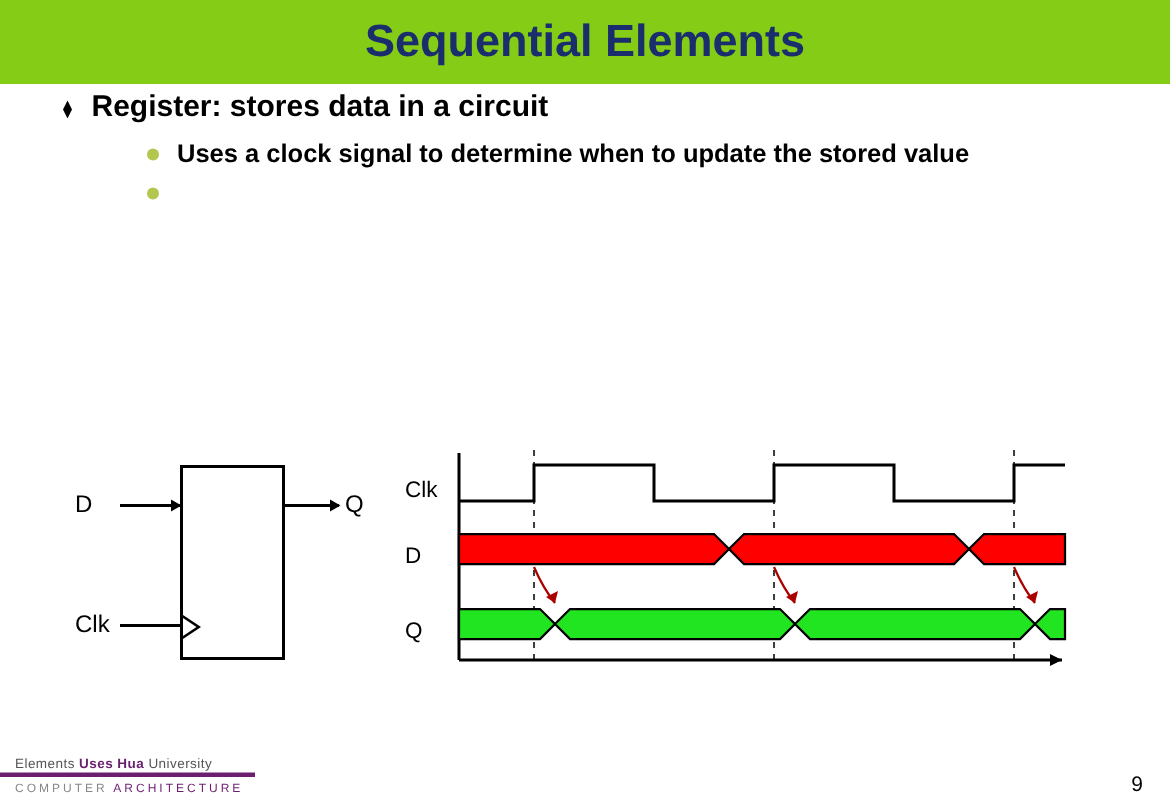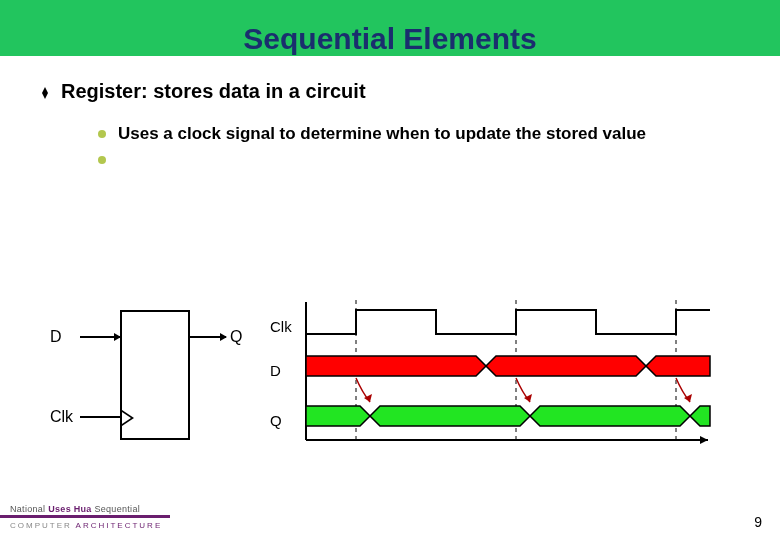--- a/index.html
+++ b/index.html
@@ -5,50 +5,50 @@
   * { margin: 0; padding: 0; box-sizing: border-box; }
   body {
     width: 780px;
     height: 540px;
     background: #fff;
     font-family: Arial, Helvetica, sans-serif;
     position: relative;
     overflow: hidden;
   }
   .title-bar {
-    background: #22c55e;
+    background: #84cc16;
     height: 56px;
     display: flex;
-    align-items: flex-end;
+    align-items: center;
     justify-content: center;
   }
   .title-bar h1 {
     font-family: "Comic Sans MS", cursive, sans-serif;
     color: #1a2e6e;
     font-size: 30px;
     font-weight: bold;
   }
   .content {
-    padding: 24px 40px 0 40px;
+    padding: 4px 40px 0 40px;
   }
   .bullet-row {
     display: flex;
     align-items: flex-start;
     margin-bottom: 6px;
   }
   .diamond {
     width: 9px; height: 18px; position: relative; margin-right: 12px; margin-top: 4px; flex-shrink:0;
   }
   .diamond::before {
     content:""; position:absolute; left:2px; top:3px; width:6px; height:12px;
     background:#000; transform: skewX(0deg);
     clip-path: polygon(50% 0, 100% 50%, 50% 100%, 0 50%);
   }
   .h2 { font-size: 20px; font-weight: bold; color:#000; }
-  .sub-list { margin-left: 58px; margin-top: 20px; }
+  .sub-list { margin-left: 58px; margin-top: 9px; }
   .sub-row { display:flex; align-items:flex-start; margin-bottom:4px; }
   .dot {
     width:8px; height:8px; border-radius:50%; background:#b3c74e;
     margin-right:12px; margin-top:7px; flex-shrink:0;
   }
   .sub-text { font-size:17px; font-weight:bold; color:#000; line-height:1.3; }
 
   .diagram-area {
     position:absolute;
     left: 50px; top: 300px;
@@ -186,21 +186,21 @@
       </g>
 
       <line x1="6" y1="140" x2="408" y2="140" stroke="#000" stroke-width="2"></line>
       <polygon points="408,140 400,136 400,144" fill="#000"></polygon>
     </svg>
   </div>
 </div>
 
 <div class="footer">
   <div class="footer-uni">
-    <span>National </span><b>Uses Hua</b><span> Sequential</span>
+    <span>Elements </span><b>Uses Hua</b><span> University</span>
   </div>
   <div class="footer-band"></div>
   <div class="footer-dept">
     <span>COMPUTER</span>
     <span class="arch">ARCHITECTURE</span>
   </div>
   <div class="pagenum">9</div>
 </div>
 
 </body></html>

